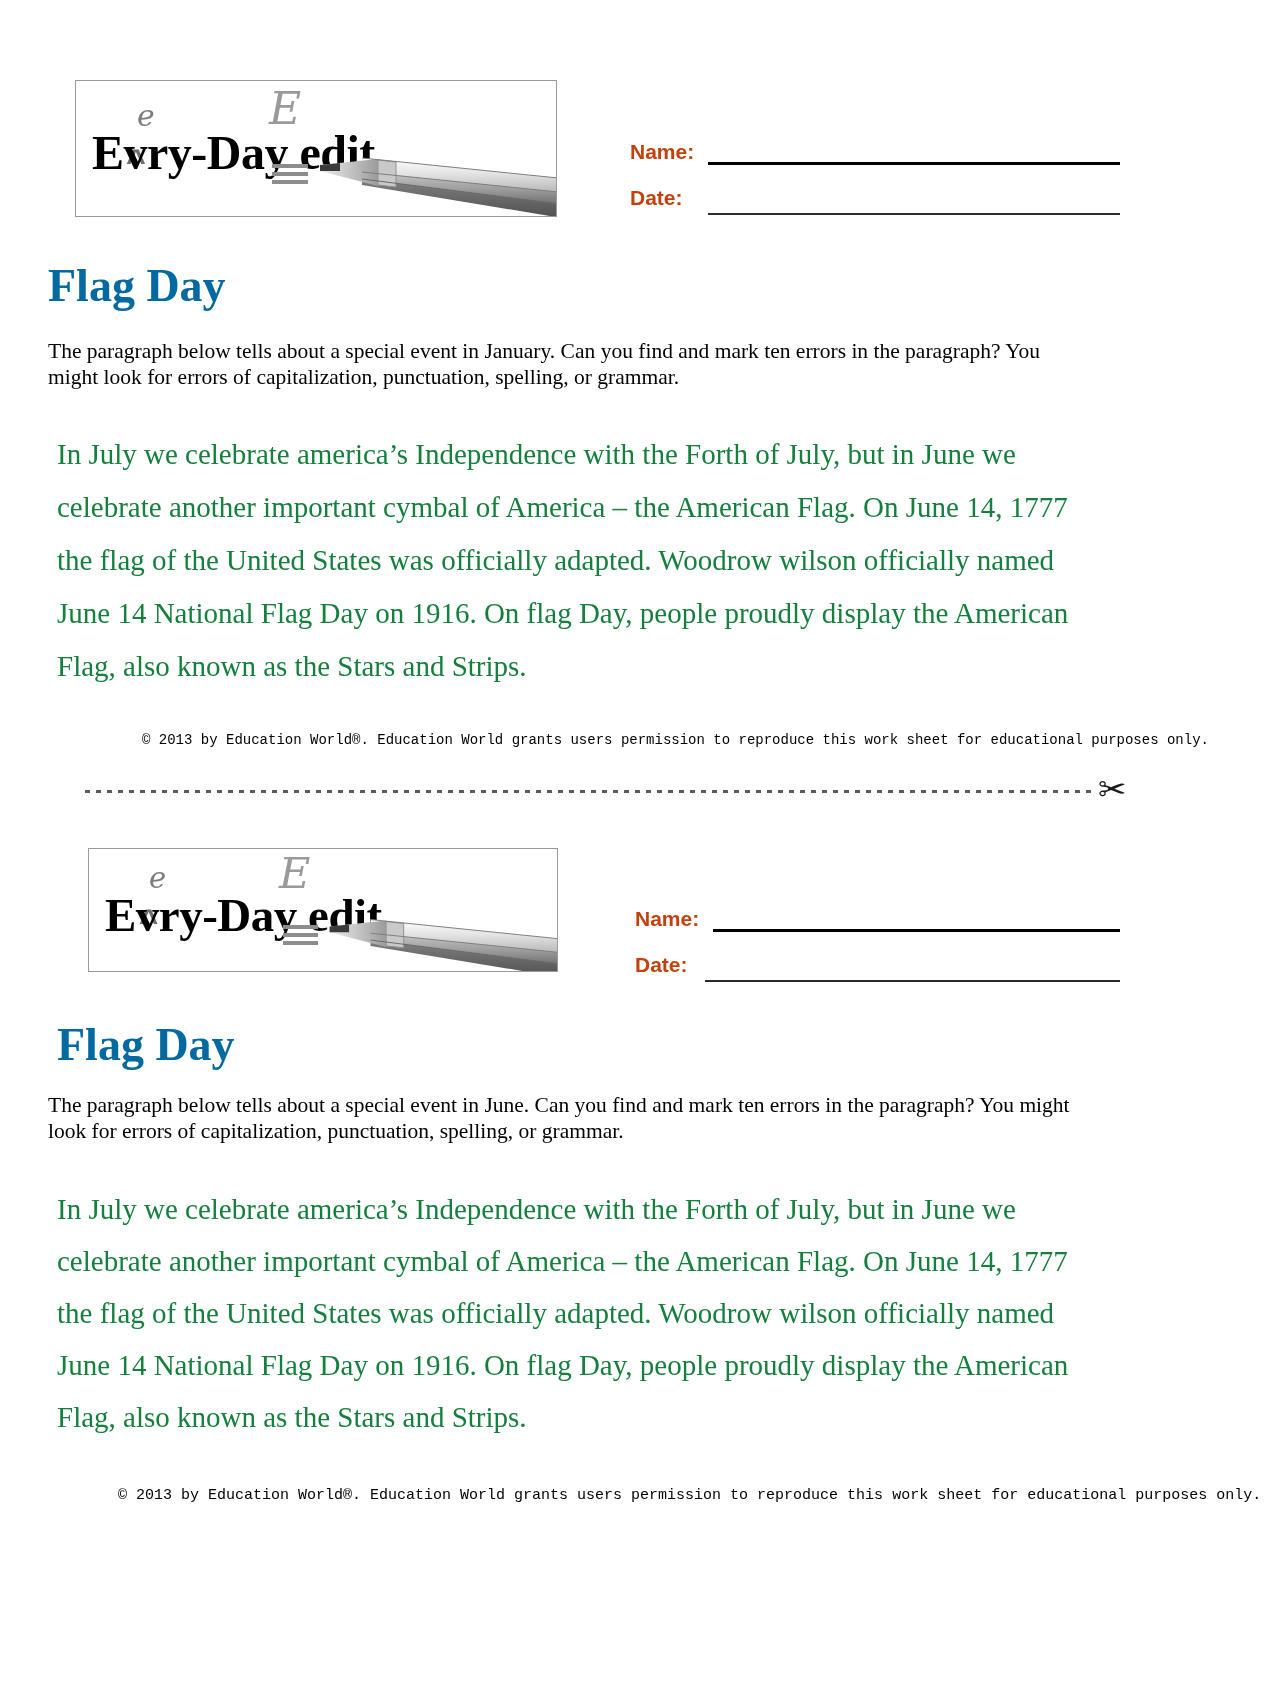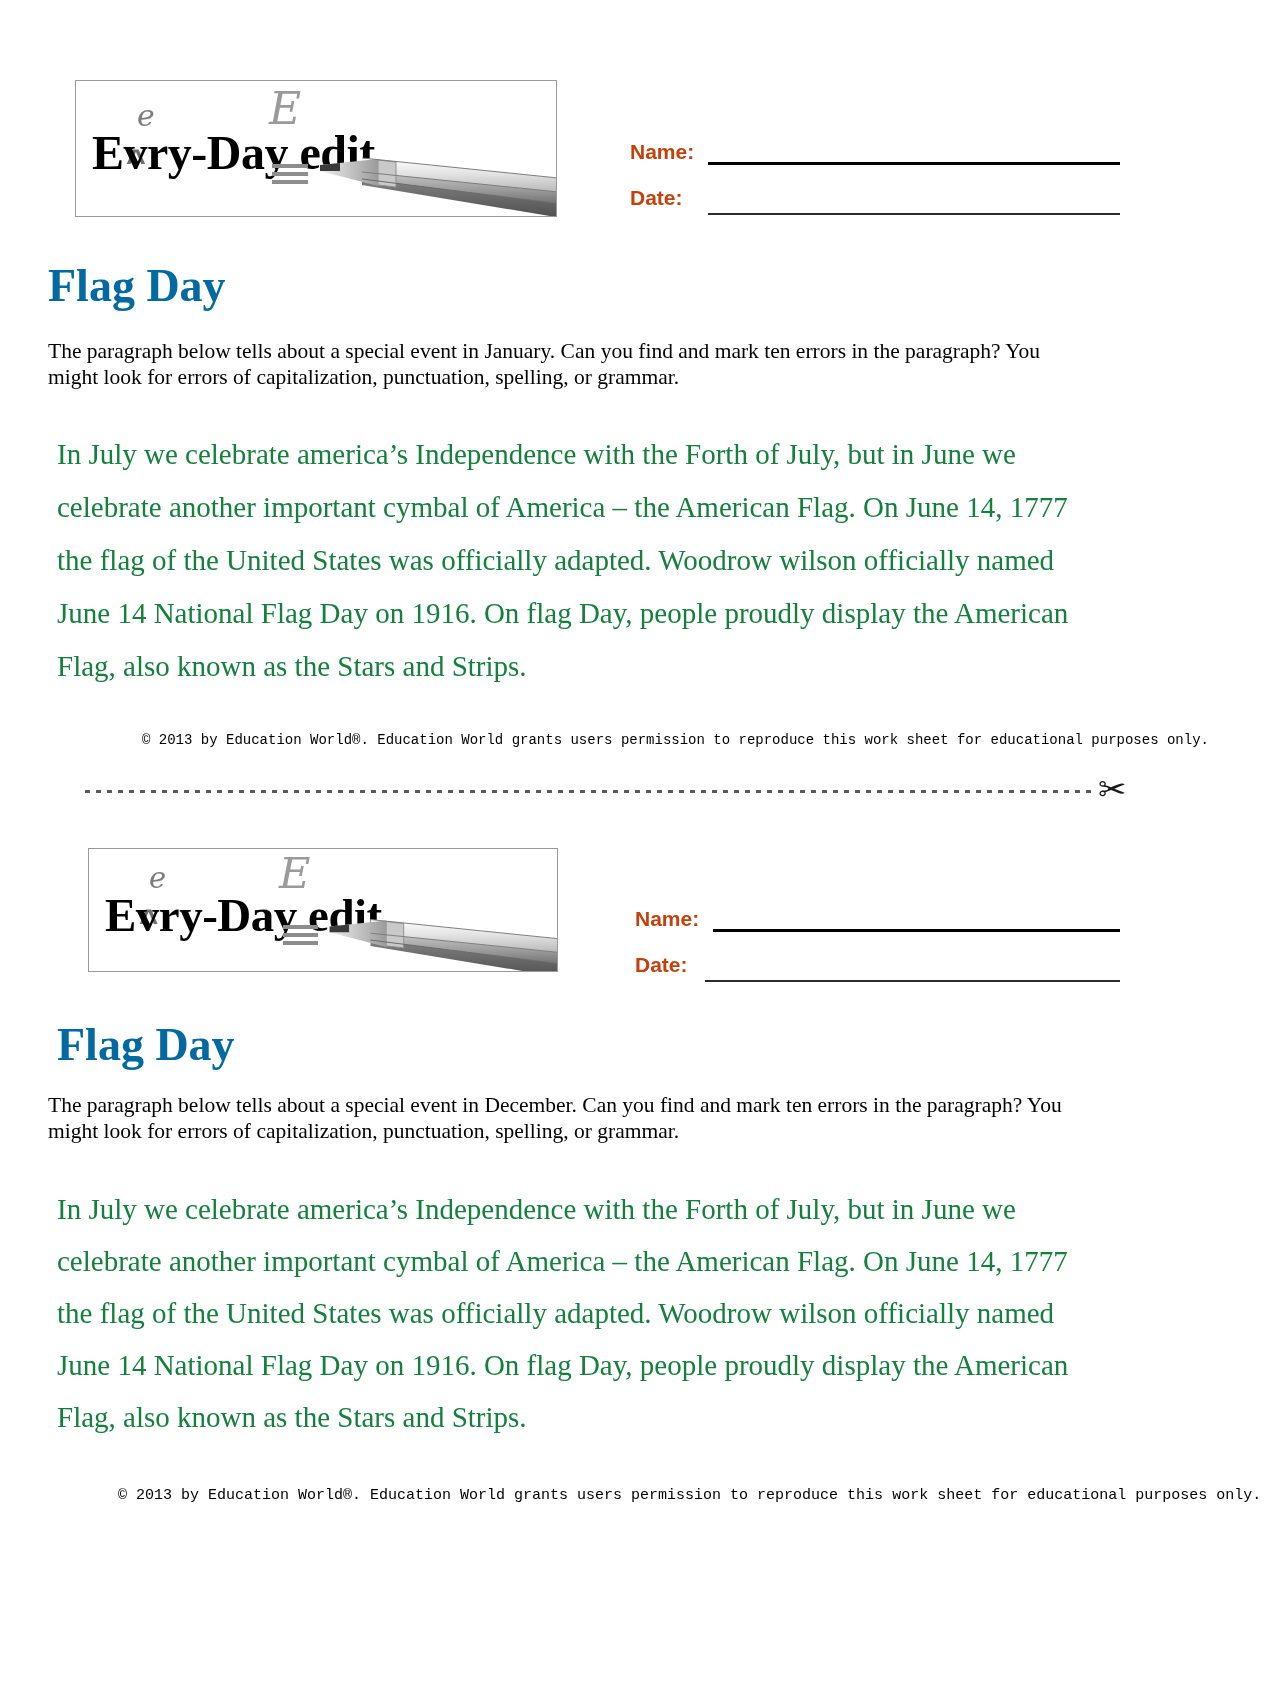--- a/index.html
+++ b/index.html
@@ -320,21 +320,21 @@
         <div class="nd-row" style="height:48px;">
           <span class="nd-label" style="left:0px; top:3px; font-size:21px;">Date:</span>
           <span class="nd-line thin" style="left:70px; top:30px; width:415px; height:2px;"></span>
         </div>
       </div>
 
     </div>
 
     <h1 class="ws-title" style="left:57px; top:242px; margin:0; font-size:46px; line-height:1;">Flag Day</h1>
 
-    <p class="ws-instructions" style="left:48px; top:312px; width:1025px; margin:0; font-size:21.5px; line-height:26px;">The paragraph below tells about a special event in December. Can you find and mark ten errors in the paragraph? You might look for errors of capitalization, punctuation, spelling, or grammar.</p>
+    <p class="ws-instructions" style="left:48px; top:312px; width:1025px; margin:0; font-size:21.5px; line-height:26px;">The paragraph below tells about a special event in June. Can you find and mark ten errors in the paragraph? You might look for errors of capitalization, punctuation, spelling, or grammar.</p>
 
     <p class="ws-body" style="left:57px; top:403px; width:1030px; margin:0; font-size:29px; line-height:52px;">In July we celebrate america’s Independence with the Forth of July, but in June we celebrate another important cymbal of America – the American Flag. On June 14, 1777 the flag of the United States was officially adapted. Woodrow wilson officially named June 14 National Flag Day on 1916. On flag Day, people proudly display the American Flag, also known as the Stars and Strips.</p>
 
     <div class="ws-copy" style="left:118px; top:707px; font-size:15px;">© 2013 by Education World®. Education World grants users permission to reproduce this work sheet for educational purposes only.</div>
 
   </div>
 
 </div>
 
 </body></html>

